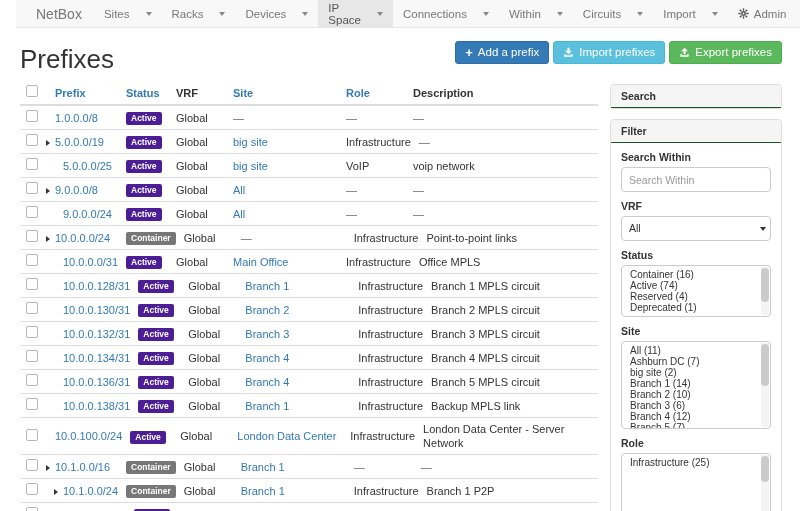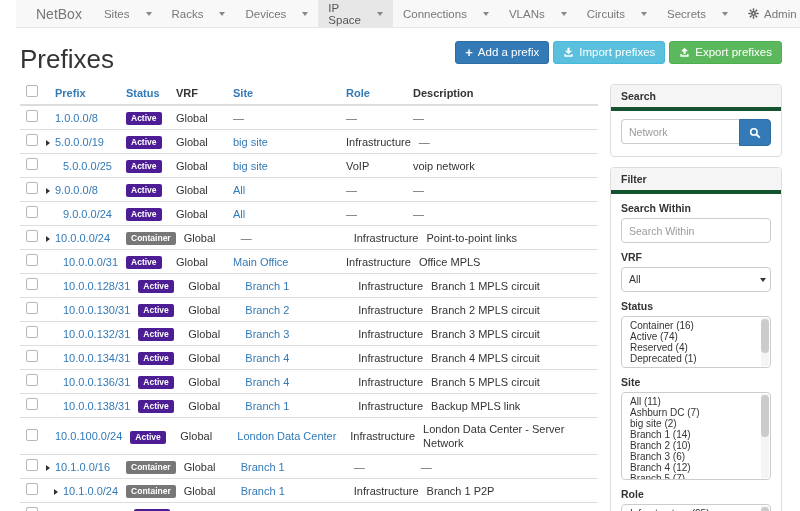--- a/index.html
+++ b/index.html
@@ -44,21 +44,21 @@
   .dash{color:#666;}
   .badge{display:inline-block;font-size:8.5px;font-weight:bold;color:#fff;border-radius:2px;padding:2px 5px;line-height:9px;}
   .badge.primary{background:#4c1d95;}
   .badge.default{background:#777;}
   .arrow-slot{display:inline-block;width:9px;flex:0 0 9px;}
   .tri-right{width:0;height:0;border-left:4px solid #333;border-top:3.5px solid transparent;border-bottom:3.5px solid transparent;display:inline-block;}
   .indent{display:inline-block;flex:0 0 auto;}
   
   .sidebar{position:absolute;left:610px;top:84px;width:172px;}
   .panel{border:1px solid #ddd;border-radius:4px;background:#fff;margin-bottom:10px;}
-  .panel-heading{background:#f5f5f5;border-bottom:4px solid #14532d;border-radius:4px 4px 0 0;
+  .panel-heading{background:#f5f5f5;border-bottom:1px solid #14532d;border-radius:4px 4px 0 0;
     padding:5px 10px;font-size:10.5px;font-weight:bold;color:#333;}
   .panel-body{padding:8px 10px 10px 10px;}
   .input-group{display:flex;}
   .txt{box-sizing:border-box;width:100%;height:25px;border:1px solid #ccc;border-radius:4px;
     padding:0 7px;font-size:10.5px;font-family:inherit;color:#333;outline:none;}
   .txt::placeholder{color:#9a9a9a;}
   .input-group .txt{border-radius:4px 0 0 4px;border-right:none;flex:1 1 auto;}
   .search-btn{flex:0 0 30px;height:25px;background:#337ab7;border:1px solid #2e6da4;border-radius:0 4px 4px 0;
     display:flex;align-items:center;justify-content:center;cursor:pointer;}
   .fld-label{font-size:10.5px;font-weight:bold;margin:8px 0 4px 0;}
@@ -95,29 +95,29 @@
       </div>
       <div class="nav-item active">
         <span>IP Space</span>
         <span class="caret"></span>
       </div>
       <div class="nav-item">
         <span>Connections</span>
         <span class="caret"></span>
       </div>
       <div class="nav-item">
-        <span>VLANs</span>
+        <span>Within</span>
         <span class="caret"></span>
       </div>
       <div class="nav-item">
         <span>Circuits</span>
         <span class="caret"></span>
       </div>
       <div class="nav-item">
-        <span>Secrets</span>
+        <span>Import</span>
         <span class="caret"></span>
       </div>
     </div>
   <div class="nav-right" id="nav-right">
       <div class="nav-item">
         <span class="nav-ico">
           <svg viewBox="0 0 16 16" width="11" height="11">
             <g stroke="#555" stroke-width="2">
               <line x1="8" y1="0.5" x2="8" y2="4"></line>
               <line x1="8" y1="12" x2="8" y2="15.5"></line>
@@ -417,33 +417,20 @@
         <div class="td c-role dash">—</div>
         <div class="td c-desc dash">—</div>
       </div>
     </div>
 </div>
 
 <div class="sidebar">
 
   <div class="panel">
     <div class="panel-heading">Search</div>
-    <div class="panel-body">
-      <div class="input-group">
-        <input class="txt" type="text" placeholder="Network" style="">
-        <div class="search-btn">
-          <span class="nav-ico">
-            <svg viewBox="0 0 16 16" width="12" height="12">
-                <circle cx="6.5" cy="6.5" r="4.3" fill="none" stroke="#fff" stroke-width="2"></circle>
-                <line x1="10" y1="10" x2="14.3" y2="14.3" stroke="#fff" stroke-width="2.4"></line>
-              </svg>
-          </span>
-        </div>
-      </div>
-    </div>
   </div>
 
   <div class="panel">
     <div class="panel-heading">Filter</div>
     <div class="panel-body">
       <div class="fld-label">Search Within</div>
       <input class="txt" type="text" placeholder="Search Within" style="">
 
       <div class="fld-label">VRF</div>
       <div class="select">

